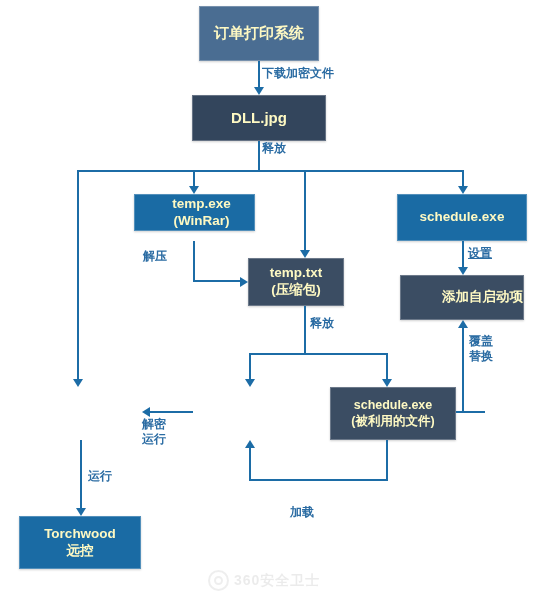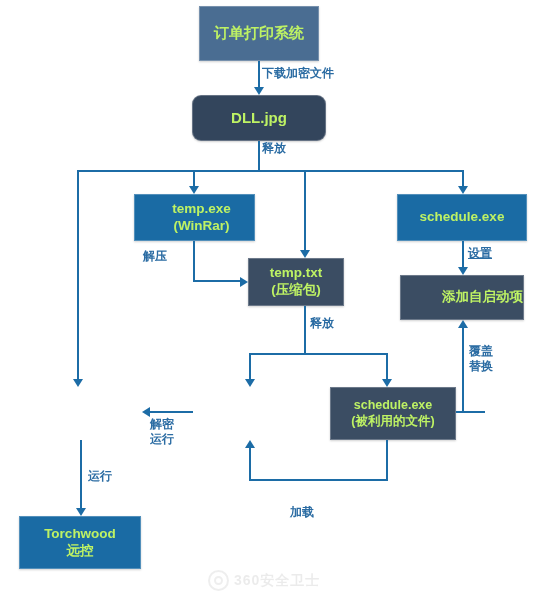--- a/index.html
+++ b/index.html
@@ -15,21 +15,21 @@
     font-family: "Liberation Sans", "DejaVu Sans", sans-serif;
     overflow: hidden;
   }
   .node {
     position: absolute;
     box-sizing: border-box;
     display: flex;
     flex-direction: column;
     align-items: center;
     justify-content: center;
-    color: #bef264;
+    color: #fef9c3;
     font-weight: bold;
     line-height: 1.25;
     text-align: center;
     border: 1px solid rgba(255,255,255,0.25);
     box-shadow: 0 1px 2px rgba(0,0,0,0.18);
   }
   .node .l1 { display: block; }
   .node .l2 { display: block; }
   .node.sz-lg  { font-size: 15px; }
   .node.sz-md  { font-size: 13.5px; }
@@ -114,25 +114,25 @@
 </style>
 </head>
 <body>
 
 <div id="canvas">
 
   <div class="node fill-slate sz-lg" style="left:199px;top:6px;width:120px;height:55px;">
     <span class="l1">订单打印系统</span>
   </div>
 
-  <div class="node fill-dark sz-lg" style="left:192px;top:95px;width:134px;height:46px;border-radius:9px;">
+  <div class="node fill-dark sz-lg" style="left:192px;top:95px;width:134px;height:46px;">
     <span class="l1">DLL.jpg</span>
   </div>
 
-  <div class="node fill-blue sz-md" style="left:134px;top:194px;width:121px;height:47px;padding-left:14px;">
+  <div class="node fill-blue sz-md" style="left:134px;top:194px;width:121px;height:37px;padding-left:14px;">
     <span class="l1">temp.exe</span>
     <span class="l2">(WinRar)</span>
   </div>
 
   <div class="node fill-blue sz-md" style="left:397px;top:194px;width:130px;height:47px;">
     <span class="l1">schedule.exe</span>
   </div>
 
   <div class="node fill-darkalt sz-md" style="left:248px;top:258px;width:96px;height:48px;">
     <span class="l1">temp.txt</span>
@@ -191,26 +191,26 @@
 
   <div class="edge v" style="left:249px;top:353px;height:26px;"></div>
   <div class="arrow down" style="left:245px;top:379px;"></div>
 
   <div class="edge v" style="left:386px;top:353px;height:26px;"></div>
   <div class="arrow down" style="left:382px;top:379px;"></div>
 
   <div class="edge h" style="left:456px;top:411px;width:29px;"></div>
   <div class="edge v" style="left:462px;top:328px;height:84px;"></div>
   <div class="arrow up" style="left:458px;top:320px;"></div>
-  <div class="elabel" style="left:469px;top:344px;text-align:right;">覆盖
+  <div class="elabel" style="left:469px;top:334px;text-align:right;">覆盖
 替换</div>
 
   <div class="edge h" style="left:150px;top:411px;width:43px;"></div>
   <div class="arrow left" style="left:142px;top:407px;"></div>
-  <div class="elabel" style="left:150px;top:417px;">解密
+  <div class="elabel" style="left:142px;top:417px;">解密
 运行</div>
 
   <div class="edge v" style="left:80px;top:440px;height:68px;"></div>
   <div class="arrow down" style="left:76px;top:508px;"></div>
   <div class="elabel" style="left:88px;top:469px;">运行</div>
 
   <div class="edge v" style="left:386px;top:440px;height:41px;"></div>
   <div class="edge h" style="left:249px;top:479px;width:139px;"></div>
   <div class="edge v" style="left:249px;top:448px;height:32px;"></div>
   <div class="arrow up" style="left:245px;top:440px;"></div>

